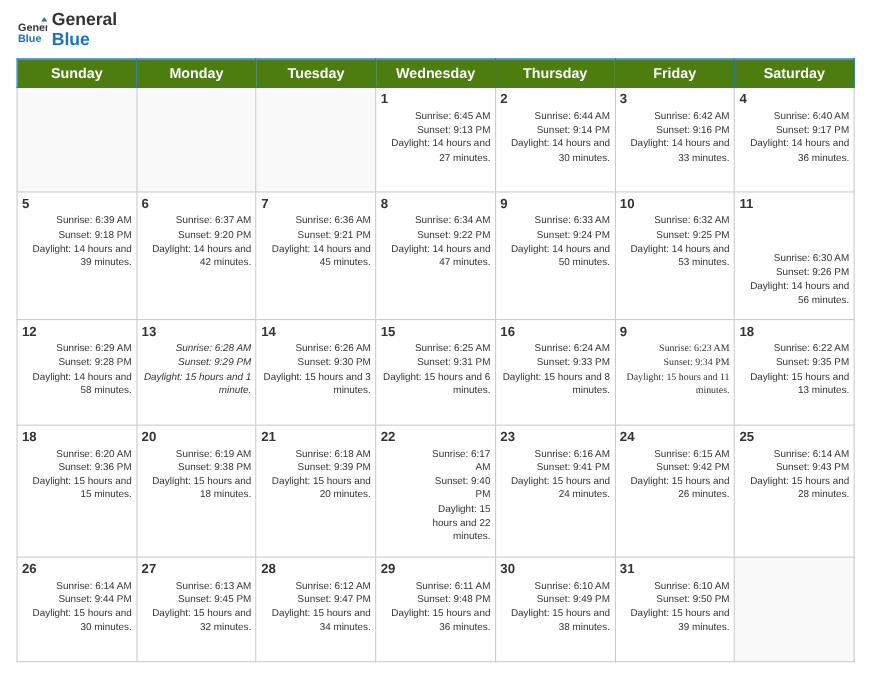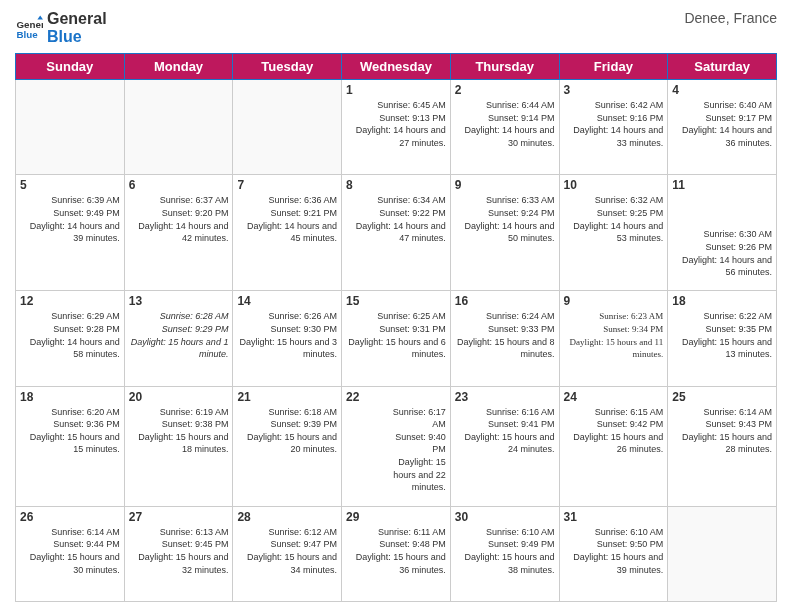--- a/index.html
+++ b/index.html
@@ -45,21 +45,21 @@
       color: #555;
     }
     .calendar {
       flex: 1;
       border: 1px solid #ccc;
       border-collapse: collapse;
       width: 100%;
       table-layout: fixed;
     }
     .calendar th {
-      background-color: #be185d;
+      background-color: #4d7c0f;
       color: #fff;
       text-align: center;
       padding: 5px 2px;
       font-size: 13px;
       border: 1px solid #1a73c8;
     }
     .calendar td {
       border: 1px solid #ccc;
       vertical-align: top;
       padding: 3px 4px;
@@ -93,21 +93,20 @@
         <text x="2" y="20" font-size="14" font-weight="bold" fill="#333" font-family="Arial">General</text>
         <text x="2" y="34" font-size="14" font-weight="bold" fill="#1a73c8" font-family="Arial">Blue</text>
         <polygon points="32,8 40,8 36,2" fill="#1a73c8"></polygon>
       </svg>
       <div style="display:flex;flex-direction:column;line-height:1.1;">
         <span style="font-size:16px;font-weight:bold;color:#333;">General</span>
         <span style="font-size:16px;font-weight:bold;color:#1a73c8;">Blue</span>
       </div>
     </div>
     <div class="title-block">
-      <div class="location">Denee, France</div>
     </div>
   </div>
 
   <table class="calendar">
     <thead>
       <tr>
         <th>Sunday</th>
         <th>Monday</th>
         <th>Tuesday</th>
         <th>Wednesday</th>
@@ -143,21 +142,21 @@
             <span class="day-number">4</span>
             <div class="day-info" style="white-space: pre-line;">Sunrise: 6:40 AM
 Sunset: 9:17 PM
 Daylight: 14 hours and 36 minutes.</div>
           </td>
         </tr>
         <tr>
           <td>
             <span class="day-number">5</span>
             <div class="day-info" style="white-space: pre-line;">Sunrise: 6:39 AM
-Sunset: 9:49 PM
+Sunset: 9:18 PM
 Daylight: 14 hours and 39 minutes.</div>
           </td>
           <td>
             <span class="day-number">6</span>
             <div class="day-info" style="white-space: pre-line;">Sunrise: 6:37 AM
 Sunset: 9:20 PM
 Daylight: 14 hours and 42 minutes.</div>
           </td>
           <td>
             <span class="day-number">7</span>

